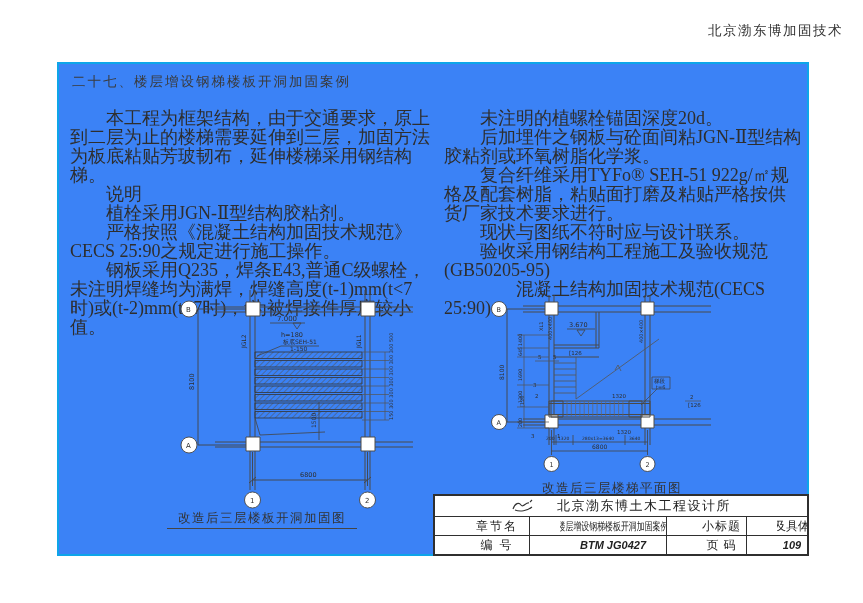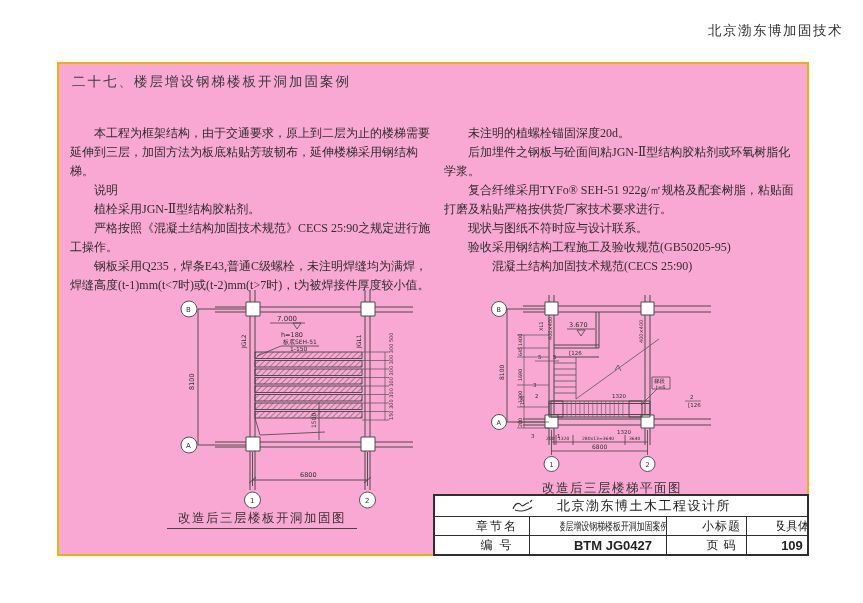--- a/index.html
+++ b/index.html
@@ -1,21 +1,21 @@
 <!DOCTYPE html>
 <html><head>
 <meta charset="utf-8">
 <style>
   html,body{margin:0;padding:0;background:#fff;}
   .canvas{position:relative;width:863px;height:603px;background:#ffffff;overflow:hidden;
           font-family:"Liberation Serif","DejaVu Serif",serif;color:#2b2b2b;border-radius:18px;}
   .header-tag{position:absolute;top:22px;right:20px;font-size:13.5px;letter-spacing:1.5px;color:#333;}
-  .frame{position:absolute;left:57px;top:62px;width:748px;height:490px;border:2px solid #eab308;background:#f9a8d4;}
+  .frame{position:absolute;left:57px;top:62px;width:748px;height:490px;border:2px solid #0ea5e9;background:#3b82f6;}
   .page-title{position:absolute;left:13px;top:9px;font-size:13.5px;letter-spacing:2px;color:#3a3a3a;}
-  .col{position:absolute;top:60px;font-size:12px;line-height:19px;color:#2e2e2e;}
+  .col{position:absolute;top:45px;font-size:18px;line-height:19px;color:#2e2e2e;}
   .col-left{left:11px;width:366px;}
   .col-right{left:385px;width:358px;}
   .col p{margin:0;text-indent:2em;}
   .col p.ind3{text-indent:4em;}
   .caption{position:absolute;font-size:12.5px;letter-spacing:1.5px;color:#333;text-align:center;
            border-bottom:1px solid #444;padding-bottom:1px;white-space:nowrap;}
   svg text{font-family:"DejaVu Sans","Liberation Sans",sans-serif;fill:#2e2e2e;}
   svg line,svg polyline,svg rect,svg circle,svg path,svg polygon{vector-effect:non-scaling-stroke;}
   .titleblock{position:absolute;right:-2px;bottom:-2px;width:372px;height:58px;border:2px solid #2f2f2f;
               background:#fff;display:flex;flex-direction:column;font-family:"Liberation Serif",serif;}
@@ -24,21 +24,21 @@
   .tb-row{flex:1;display:flex;border-bottom:1px solid #2f2f2f;}
   .tb-row:last-child{border-bottom:none;}
   .tb-cell{display:flex;align-items:center;justify-content:center;font-size:12px;color:#222;
            border-right:1px solid #2f2f2f;overflow:hidden;white-space:nowrap;margin-left:30px;}
   .tb-cell:last-child{border-right:none;}
   .tb-l1{width:64px;letter-spacing:2px;}
   .tb-v1{width:106px;}
   .tb-l2{width:49px;letter-spacing:1px;}
   .tb-v2{flex:1;}
   .squeeze{display:inline-block;transform:scaleX(0.72);transform-origin:center;font-size:11px;}
-  .tb-num{font-weight:bold;font-size:13px;font-family:"Liberation Sans",sans-serif;}
+  .tb-num{font-weight:bold;font-size:11px;font-family:"Liberation Sans",sans-serif;font-style:italic;}
 </style>
 </head>
 <body>
 
 <div class="canvas">
 
   <div class="header-tag">北京渤东博加固技术</div>
 
   <div class="frame">
 

